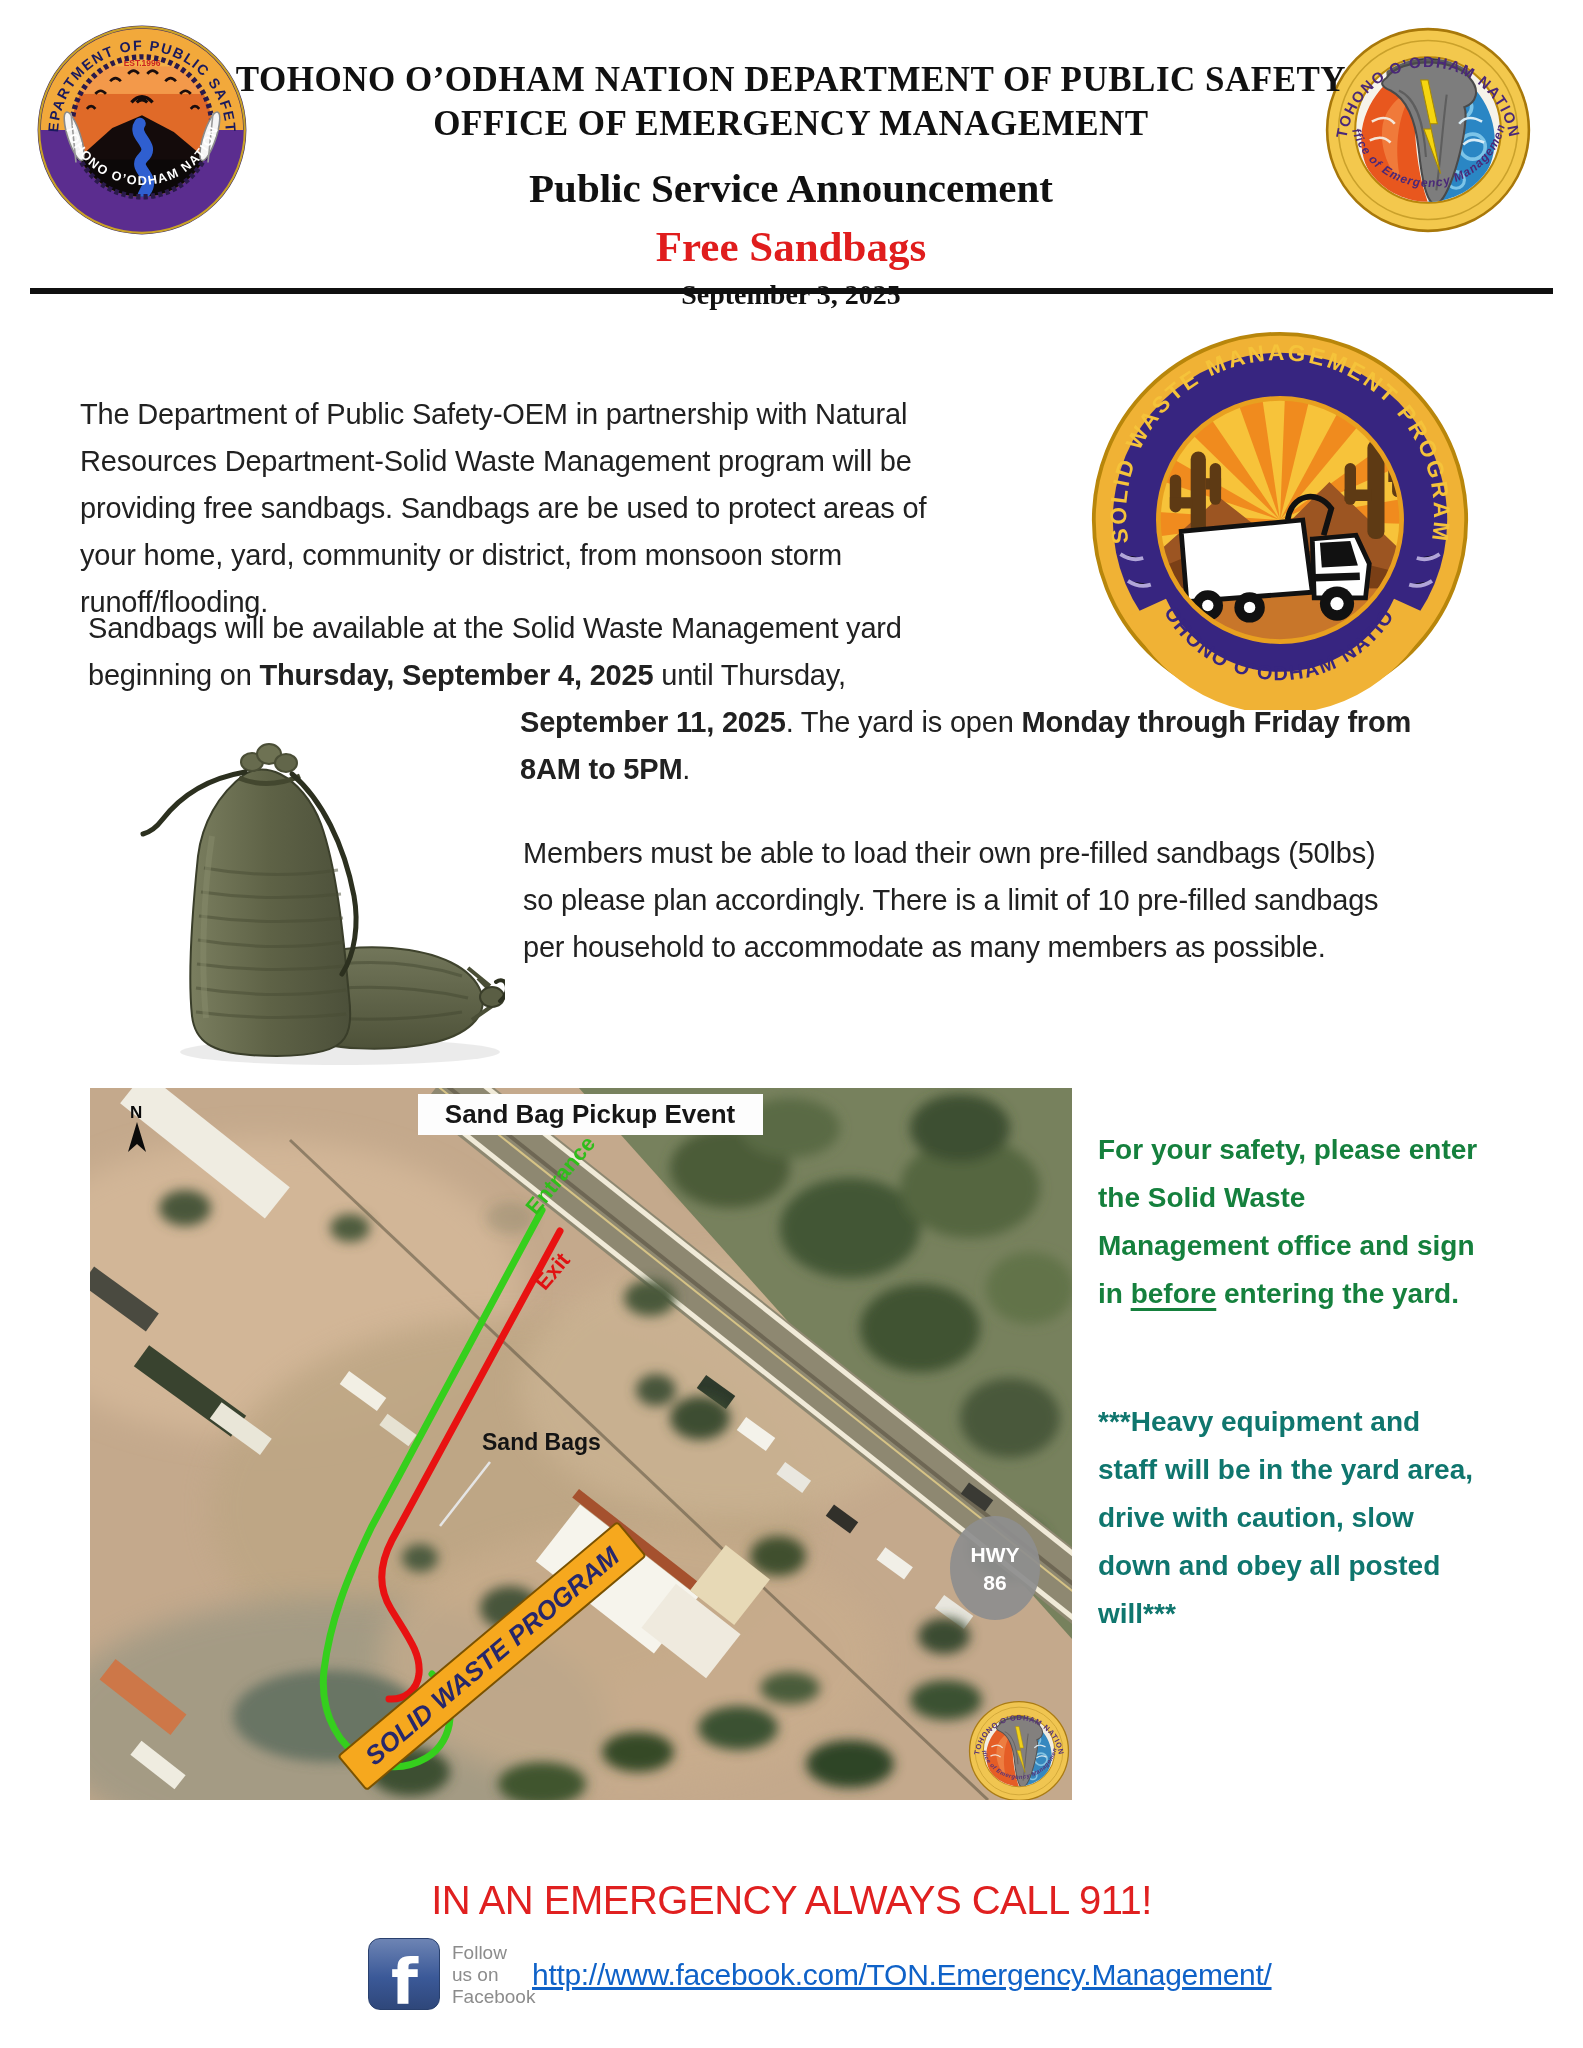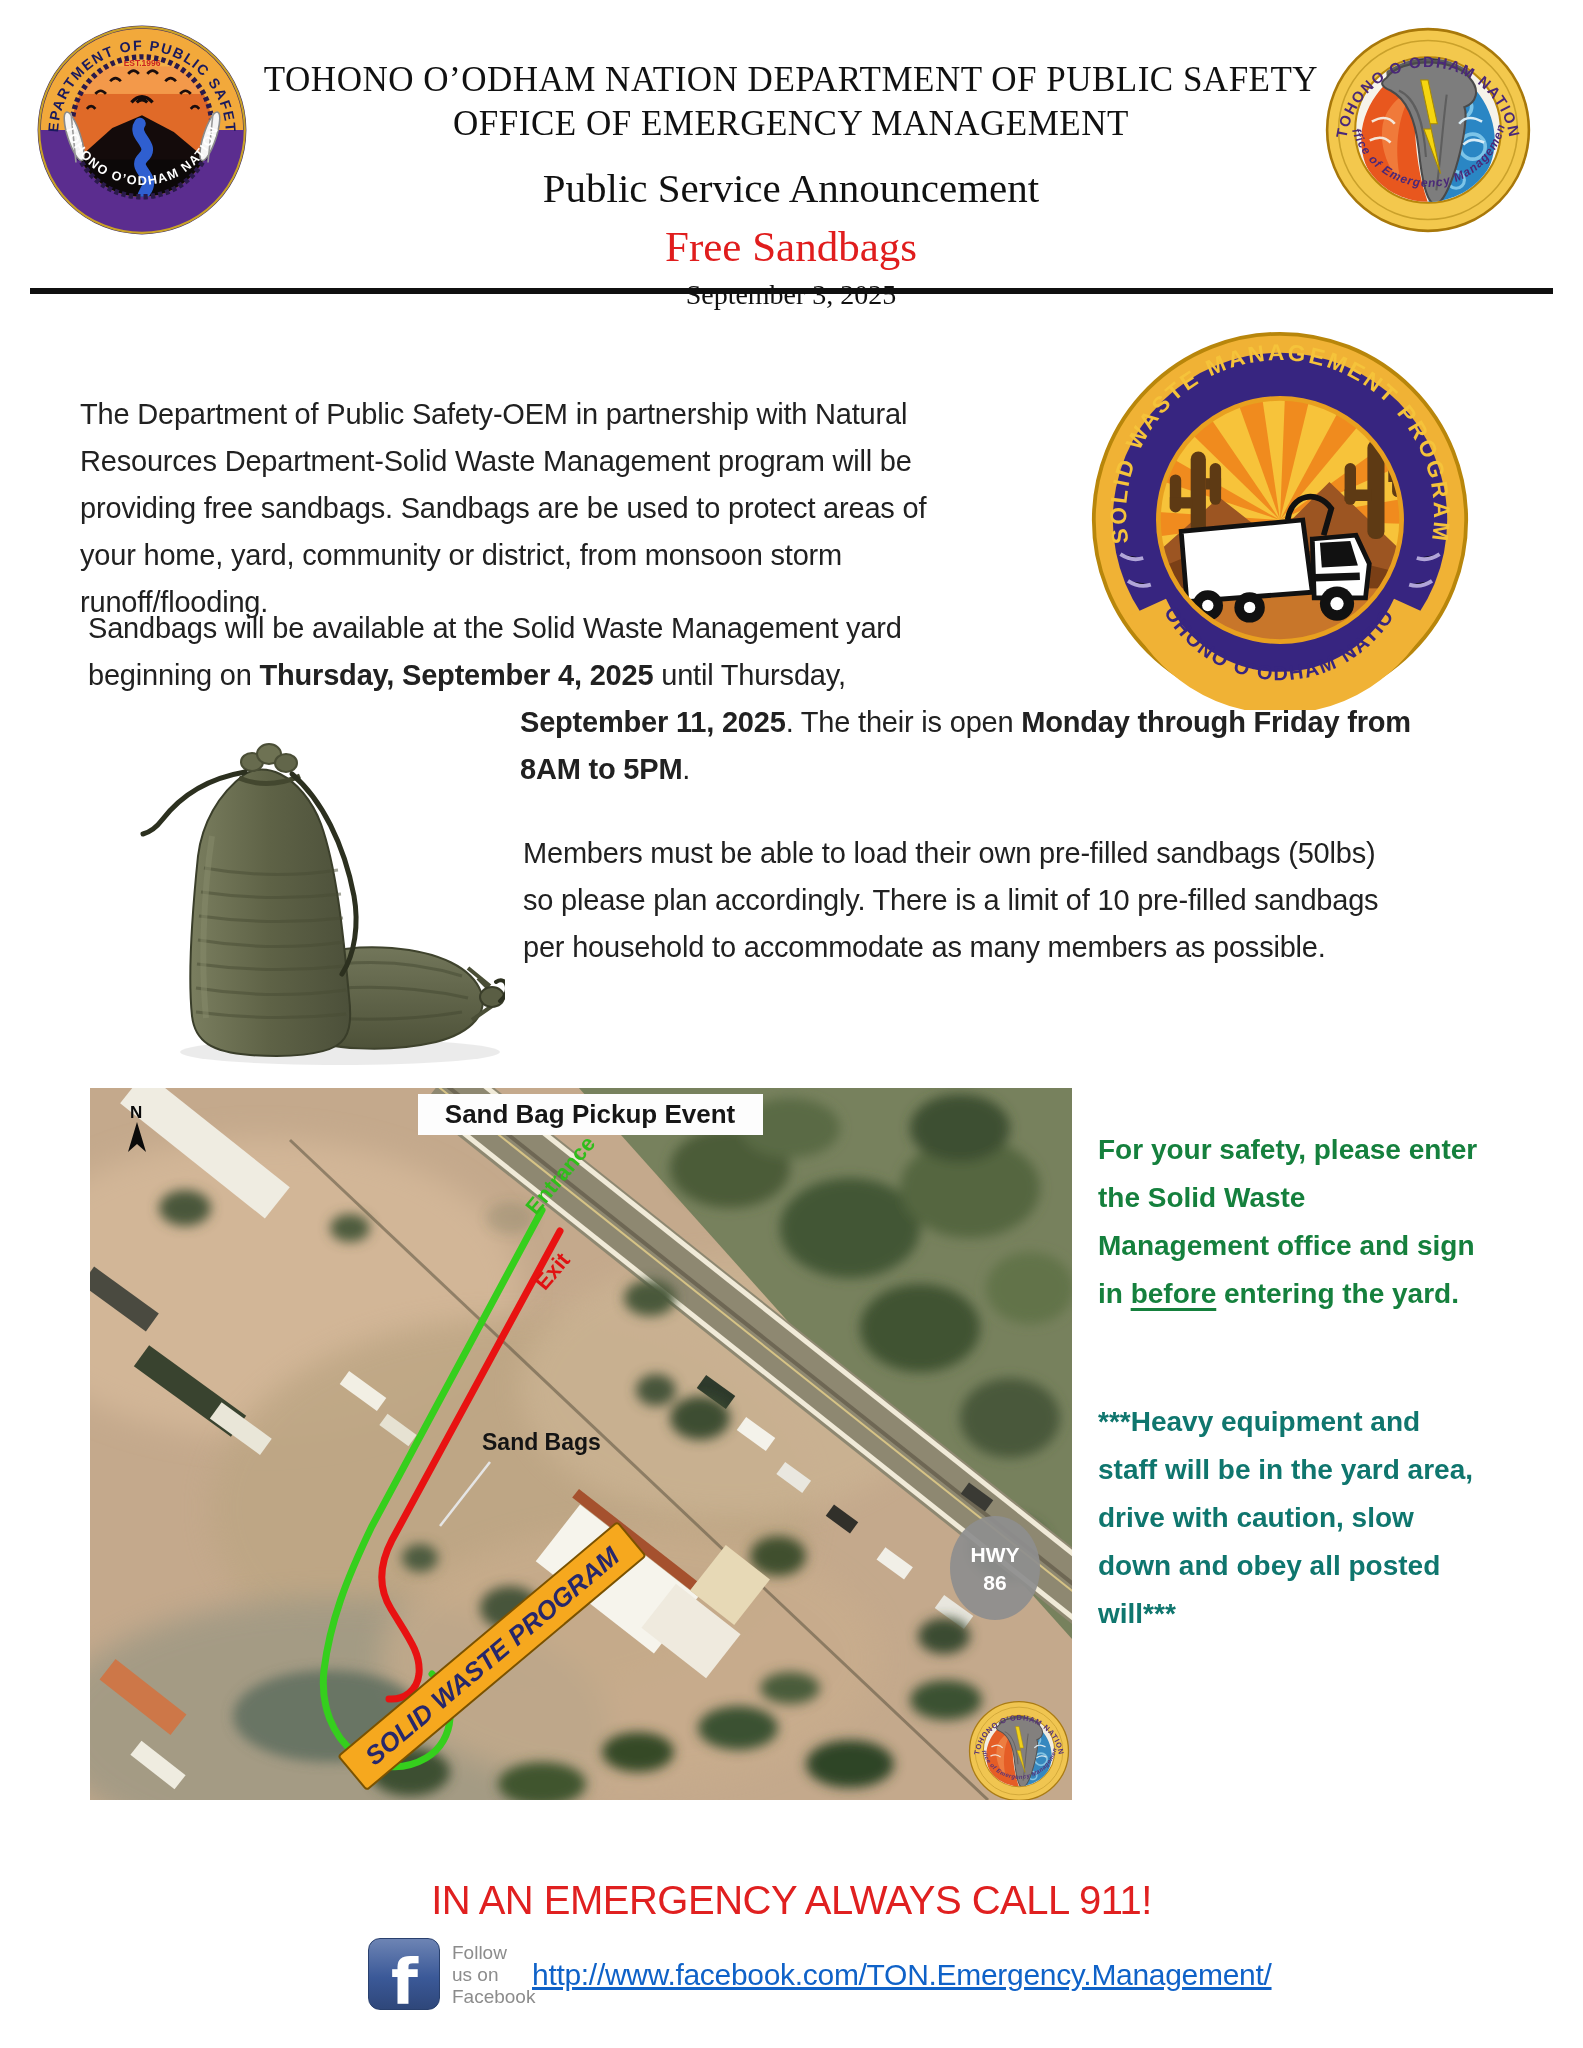--- a/index.html
+++ b/index.html
@@ -1,20 +1,20 @@
 <!DOCTYPE html>
 <html><head>
 <meta charset="utf-8">
 <style>
   html,body{margin:0;padding:0;background:#e9e9e9;}
   #page{position:relative;width:1583px;height:2048px;background:#ffffff;overflow:hidden;
         font-family:"Liberation Sans",sans-serif;color:#1c1c1c;margin:0 auto;}
   .abs{position:absolute;}
   
-  .htext{left:141px;top:58px;width:1300px;text-align:center;font-family:"Liberation Serif",serif;font-weight:normal;}
+  .htext{left:141px;top:58px;width:1300px;text-align:center;font-family:"Liberation Serif",serif;font-weight:bold;}
   .hline{font-size:35px;line-height:44px;letter-spacing:.5px;color:#111;}
   .psa{font-size:41px;margin-top:18px;color:#111;}
   .free{font-size:43px;margin-top:10px;}
   .hdate{font-size:28px;margin-top:8px;color:#111;}
   .divider{left:30px;top:288px;width:1523px;height:6px;background:#101010;}
   
   .body-par{font-size:29px;line-height:47px;color:#212121;letter-spacing:-0.2px;}
   .p1{left:80px;top:351px;width:1010px;margin-top:40px;}
   .p2a{left:88px;top:605px;width:1010px;}
   .p2b{left:520px;top:699px;width:1030px;}
@@ -208,21 +208,21 @@
       <textPath href="#swmArcBot" startOffset="50%" text-anchor="middle">TOHONO O’ODHAM NATION</textPath>
     </text>
   </svg>
 
   <div class="abs body-par p2a">
     <div>Sandbags will be available at the Solid Waste Management yard</div>
     <div><span>beginning on </span><b>Thursday, September 4, 2025</b><span> until Thursday,</span></div>
   </div>
 
   <div class="abs body-par p2b">
-    <div><b>September 11, 2025</b><span>. The their is open </span><b>Monday through Friday from</b></div>
+    <div><b>September 11, 2025</b><span>. The yard is open </span><b>Monday through Friday from</b></div>
     <div><b>8AM to 5PM</b><span>.</span></div>
   </div>
 
   <svg class="abs" style="left:100px;top:716px" width="405" height="352" viewBox="0 0 405 352">
     <defs>
       <linearGradient id="bagG1" x1="0" y1="0" x2="1" y2="0">
         <stop offset="0" stop-color="#7a7e5f"></stop>
           <stop offset="0.5" stop-color="#5e6246"></stop>
           <stop offset="1" stop-color="#4c503a"></stop>
       </linearGradient>

